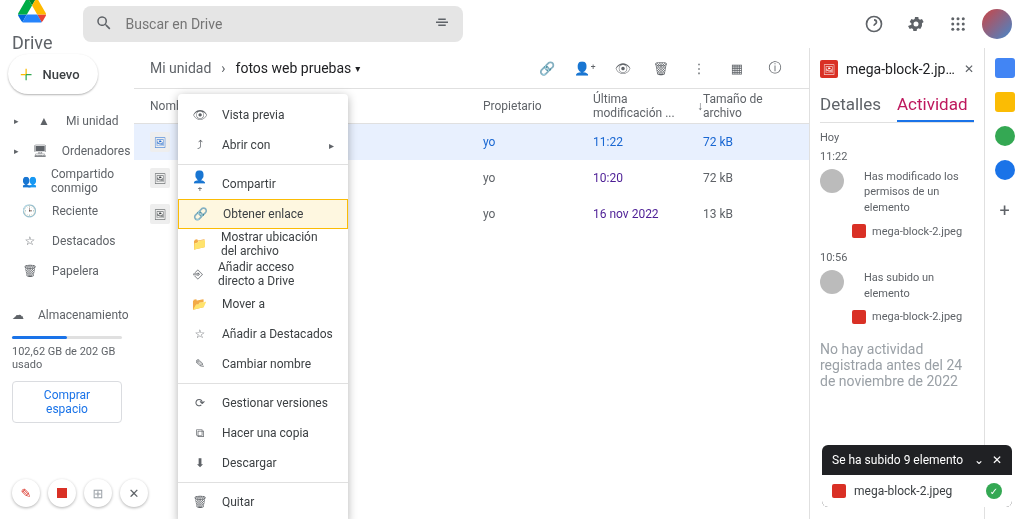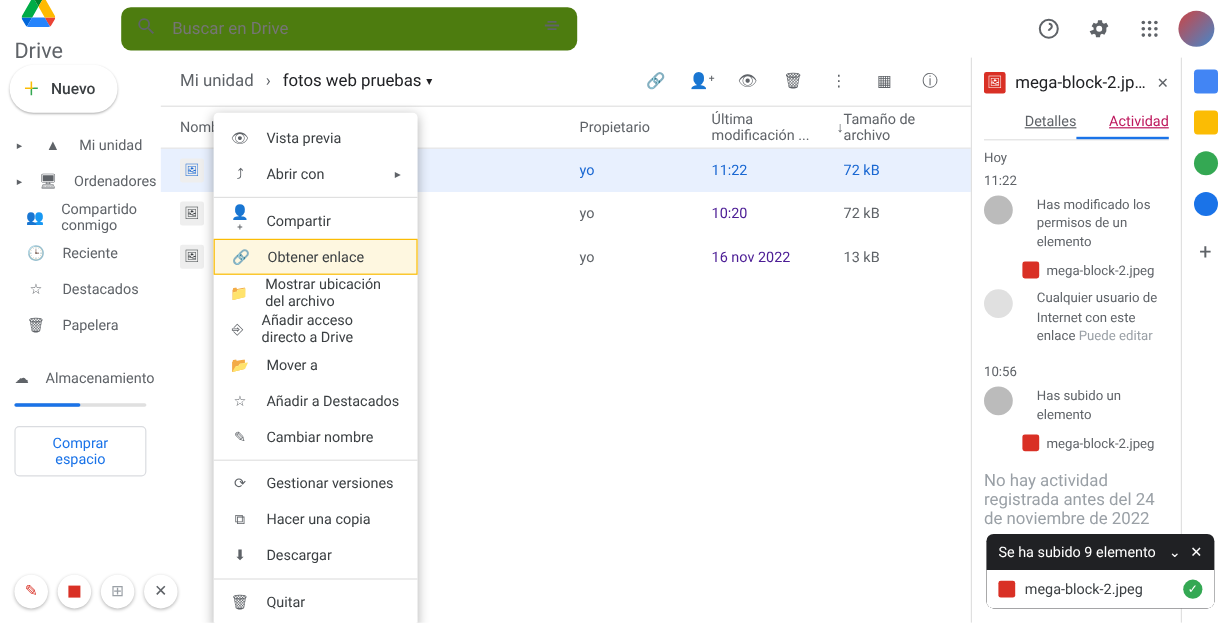--- a/index.html
+++ b/index.html
@@ -1,21 +1,21 @@
 <!DOCTYPE html>
 <html><head>
 <meta charset="utf-8">
 <style>
 *{box-sizing:border-box;margin:0;padding:0;font-family:Roboto,Arial,sans-serif;}
 body{width:1024px;height:519px;overflow:hidden;background:#fff;color:#3c4043;font-size:13px;position:relative;}
 .header{height:48px;display:flex;align-items:center;padding:0 12px;gap:16px;}
 .logo{display:flex;align-items:center;gap:8px;cursor:pointer;flex-direction:column;}
 .logo-icon{width:28px;height:28px;}
 .logo-text{font-size:18px;color:#5f6368;}
-.search{flex:0 0 380px;height:36px;background:#4d7c0f;border-radius:8px;display:flex;align-items:center;padding:0 12px;margin-left:33px;}
+.search{flex:0 0 380px;height:36px;background:#e5e5e5;border-radius:8px;display:flex;align-items:center;padding:0 12px;margin-left:15px;}
 .search input{border:none;background:transparent;flex:1;font-size:14px;outline:none;margin-left:12px;}
 .header-right{margin-left:auto;display:flex;align-items:center;gap:6px;}
 .icon-btn{width:36px;height:36px;border-radius:50%;display:flex;align-items:center;justify-content:center;cursor:pointer;color:#5f6368;}
 .avatar{width:30px;height:30px;border-radius:50%;background:linear-gradient(135deg,#c44,#48c);}
 .main{display:flex;height:calc(100% - 48px);}
 .sidebar{width:134px;padding:6px 8px 0 8px;flex-shrink:0;}
 .new-btn{height:40px;border-radius:20px;box-shadow:0 1px 2px rgba(0,0,0,.3);display:flex;align-items:center;padding:0 20px 0 12px;gap:10px;font-size:13px;font-weight:500;cursor:pointer;background:#fff;margin-bottom:12px;width:90px;}
 .plus{font-size:22px;font-weight:300;background:linear-gradient(135deg,#ea4335 25%,#fbbc04 25% 50%,#34a853 50% 75%,#4285f4 75%);-webkit-background-clip:text;color:transparent;}
 .nav-item{height:30px;display:flex;align-items:center;gap:14px;padding:0 6px;border-radius:0 15px 15px 0;cursor:pointer;font-size:12px;color:#5f6368;}
 .nav-item .tri{width:8px;font-size:9px;color:#5f6368;}
@@ -44,21 +44,21 @@
 .thumb{width:20px;height:20px;background:#eee;border-radius:2px;display:flex;align-items:center;justify-content:center;font-size:10px;}
 .row .owner{width:110px;color:#5f6368;}
 .row .mod{width:110px;color:#4c1d95;}
 .row .size{width:90px;color:#5f6368;}
 .row.sel .owner,.row.sel .mod,.row.sel .size{color:#1967d2;}
 .details-panel{width:175px;border-left:1px solid #e0e0e0;padding:8px 10px;font-size:12px;color:#5f6368;flex-shrink:0;overflow:hidden;}
 .dp-head{display:flex;align-items:center;gap:8px;padding:4px 0 10px;}
 .dp-img{width:18px;height:18px;background:#d93025;border-radius:2px;display:flex;align-items:center;justify-content:center;color:#fff;font-size:10px;}
 .dp-title{flex:1;font-size:14px;color:#202124;overflow:hidden;text-overflow:ellipsis;white-space:nowrap;}
 .dp-tabs{display:flex;border-bottom:1px solid #e0e0e0;margin-bottom:8px;}
-.dp-tab{flex:1;text-align:right;padding:6px 0;font-size:12px;cursor:pointer;text-decoration:underline;}
+.dp-tab{flex:1;text-align:left;padding:6px 0;font-size:17px;cursor:pointer;}
 .dp-tab.active{color:#be185d;border-bottom:2px solid #1a73e8;}
 .dp-day{font-size:11px;margin:6px 0;}
 .act-item{display:flex;gap:20px;padding:6px 0;font-size:11px;line-height:1.4;}
 .act-av{width:24px;height:24px;border-radius:50%;background:#bbb;flex-shrink:0;}
 .act-file{display:flex;align-items:center;gap:6px;margin-left:32px;font-size:11px;padding:3px 0;}
 .act-file-icon{width:14px;height:14px;background:#d93025;border-radius:2px;}
 .ctx-menu{position:absolute;left:178px;top:94px;width:170px;background:#fff;box-shadow:0 2px 10px rgba(0,0,0,.3);border-radius:4px;padding:6px 0;z-index:100;}
 .ctx-item{height:30px;display:flex;align-items:center;gap:14px;padding:0 14px;font-size:12px;color:#3c4043;cursor:pointer;}
 .ctx-item.hl{background:#fef7e0;border:1px solid #fbbc04;}
 .ctx-sep{height:1px;background:#e0e0e0;margin:4px 0;}
@@ -165,20 +165,21 @@
         <span>Papelera</span>
       </div>
     <div class="storage">
       <div class="nav-item no-tri" style="padding-left:0">
           <span class="nicon">☁</span>
           <span>Almacenamiento</span>
         </div>
       <div class="storage-bar">
           <div class="storage-fill"></div>
         </div>
+      <div class="storage-txt">102,62 GB de 202 GB usado</div>
       <button class="buy-btn">Comprar espacio</button>
     </div>
   </div>
 
   <div class="content">
     <div class="breadcrumb-row">
       <div class="breadcrumb">
         <span class="bc-item">Mi unidad</span>
         <span class="bc-sep">›</span>
         <span class="bc-current">
@@ -247,24 +248,20 @@
     <div class="dp-day">Hoy</div>
     <div style="font-size:11px;margin-top:4px">11:22</div>
     <div class="act-item">
       <div class="act-av"></div>
       <div>Has modificado los permisos de un elemento</div>
     </div>
     <div class="act-file">
         <div class="act-file-icon"></div>
         <span>mega-block-2.jpeg</span>
       </div>
-    <div class="act-item">
-      <div class="act-av" style="background:#e0e0e0"></div>
-      <div><span>Cualquier usuario de Internet con este enlace</span> <span class="faded">Puede editar</span></div>
-    </div>
     <div style="font-size:11px;margin-top:10px">10:56</div>
     <div class="act-item">
       <div class="act-av"></div>
       <div>Has subido un elemento</div>
     </div>
     <div class="act-file">
         <div class="act-file-icon"></div>
         <span>mega-block-2.jpeg</span>
       </div>
     <div style="font-size:14px;margin-top:14px;color:#9aa0a6">No hay actividad registrada antes del 24 de noviembre de 2022</div>

